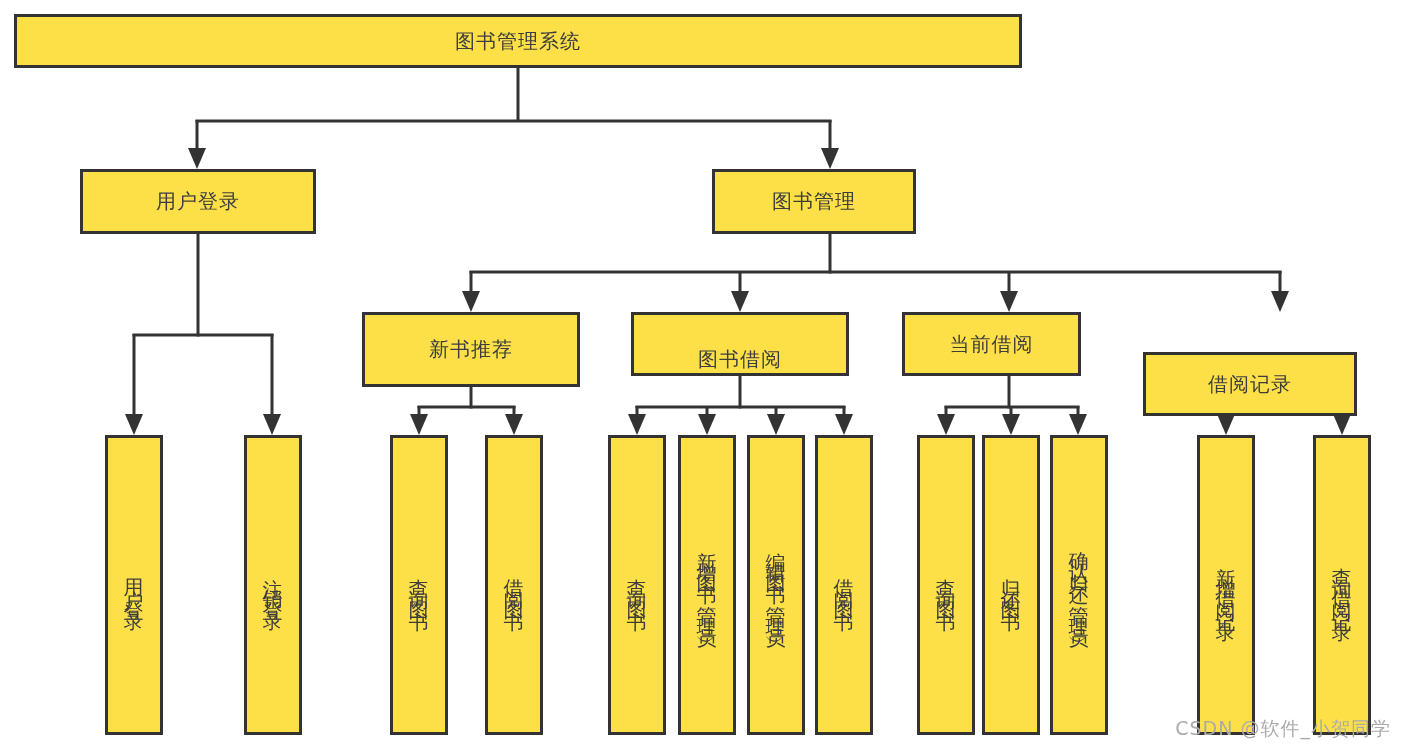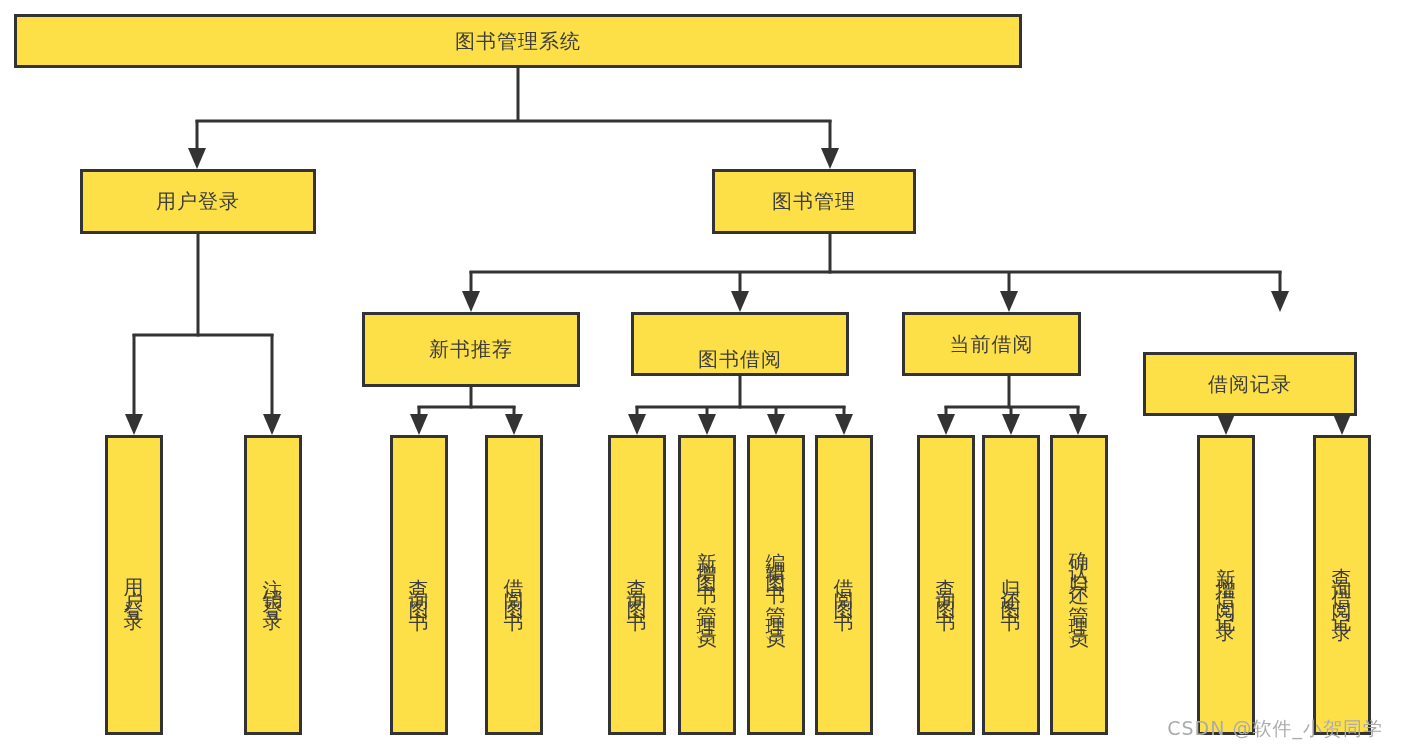--- a/index.html
+++ b/index.html
@@ -33,21 +33,21 @@
   }
   .leaf .vtext{
     writing-mode:vertical-rl;
     text-orientation:mixed;
     letter-spacing:11px;
     line-height:1;
     white-space:nowrap;
   }
   .watermark{
     position:absolute;
-    right:22px;bottom:5px;
+    right:14px;bottom:5px;
     color:var(--wm);
     font-size:19px;
     letter-spacing:1px;
   }
 </style>
 </head>
 <body>
 
 <div class="stage">
 

